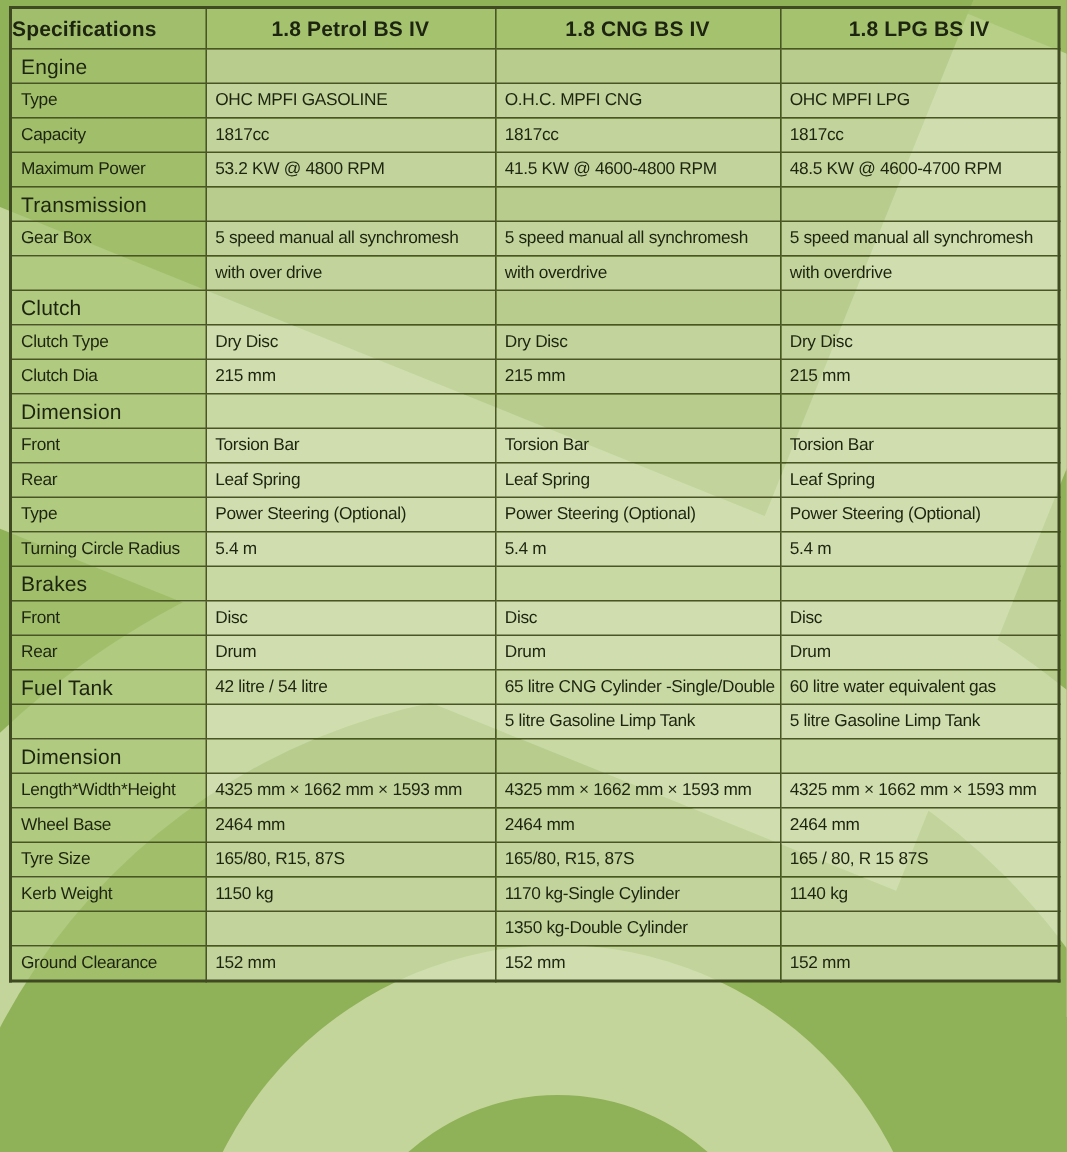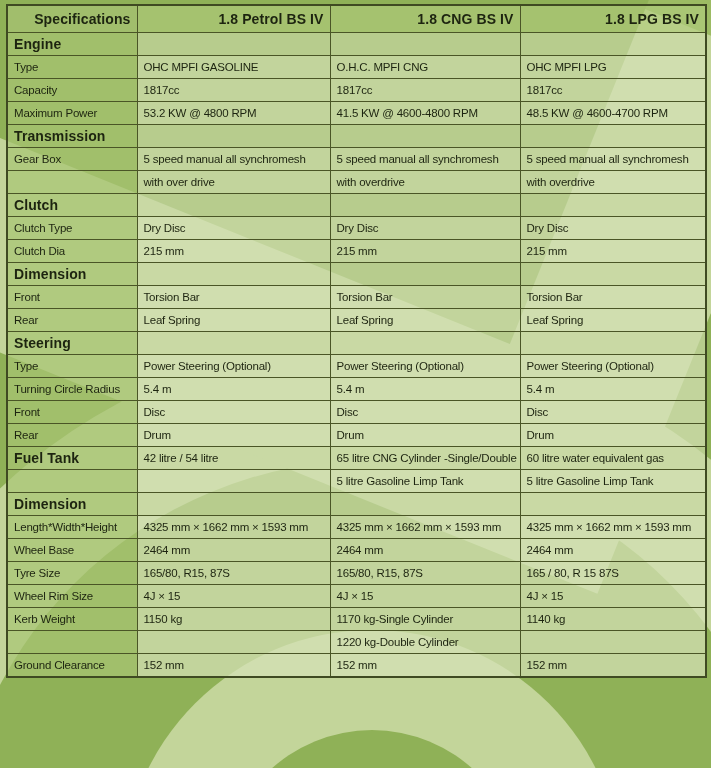--- a/index.html
+++ b/index.html
@@ -47,31 +47,31 @@
   td.lab{
     background:rgba(168,196,116,0.70);
     font-size:11.5px;
   }
   
   tr.head td{
     height:26px;
     font-weight:bold;
     font-size:14px;
     letter-spacing:0.1px;
-    text-align:right;
+    text-align:center;
     background:rgba(176,203,124,0.66);
   }
   tr.head td.lab{
-    text-align:right;
-    padding-left:14px;
+    text-align:left;
+    padding-left:0;
     background:rgba(168,196,116,0.72);
   }
   
   tr.sect td.lab{
-    font-weight:bold;
+    font-weight:normal;
     font-size:14px;
     letter-spacing:0.1px;
     background:rgba(168,196,116,0.70);
   }
   tr.sect td.val{
     background:rgba(203,219,170,0.66);
   }
   td.val{text-align:left;}
   td.empty{}
 </style>
@@ -177,38 +177,38 @@
           <td class="val">Torsion Bar</td>
           <td class="val">Torsion Bar</td>
           <td class="val">Torsion Bar</td>
         </tr>
         <tr class="data">
           <td class="lab">Rear</td>
           <td class="val">Leaf Spring</td>
           <td class="val">Leaf Spring</td>
           <td class="val">Leaf Spring</td>
         </tr>
-        <tr class="sect">
-          <td class="lab">Steering</td>
-          <td class="val empty"></td>
-          <td class="val empty"></td>
-          <td class="val empty"></td>
-        </tr>
         <tr class="data">
           <td class="lab">Type</td>
           <td class="val">Power Steering (Optional)</td>
           <td class="val">Power Steering (Optional)</td>
           <td class="val">Power Steering (Optional)</td>
         </tr>
         <tr class="data">
           <td class="lab">Turning Circle Radius</td>
           <td class="val">5.4 m</td>
           <td class="val">5.4 m</td>
           <td class="val">5.4 m</td>
         </tr>
+        <tr class="sect">
+          <td class="lab">Brakes</td>
+          <td class="val empty"></td>
+          <td class="val empty"></td>
+          <td class="val empty"></td>
+        </tr>
         <tr class="data">
           <td class="lab">Front</td>
           <td class="val">Disc</td>
           <td class="val">Disc</td>
           <td class="val">Disc</td>
         </tr>
         <tr class="data">
           <td class="lab">Rear</td>
           <td class="val">Drum</td>
           <td class="val">Drum</td>
@@ -244,35 +244,29 @@
           <td class="val">2464 mm</td>
           <td class="val">2464 mm</td>
         </tr>
         <tr class="data">
           <td class="lab">Tyre Size</td>
           <td class="val">165/80, R15, 87S</td>
           <td class="val">165/80, R15, 87S</td>
           <td class="val">165 / 80, R 15 87S</td>
         </tr>
         <tr class="data">
-          <td class="lab">Wheel Rim Size</td>
-          <td class="val">4J × 15</td>
-          <td class="val">4J × 15</td>
-          <td class="val">4J × 15</td>
-        </tr>
-        <tr class="data">
           <td class="lab">Kerb Weight</td>
           <td class="val">1150 kg</td>
           <td class="val">1170 kg-Single Cylinder</td>
           <td class="val">1140 kg</td>
         </tr>
         <tr class="data">
           <td class="lab"></td>
           <td class="val empty"></td>
-          <td class="val">1220 kg-Double Cylinder</td>
+          <td class="val">1350 kg-Double Cylinder</td>
           <td class="val empty"></td>
         </tr>
         <tr class="data">
           <td class="lab">Ground Clearance</td>
           <td class="val">152 mm</td>
           <td class="val">152 mm</td>
           <td class="val">152 mm</td>
         </tr>
       </tbody>
   </table>

